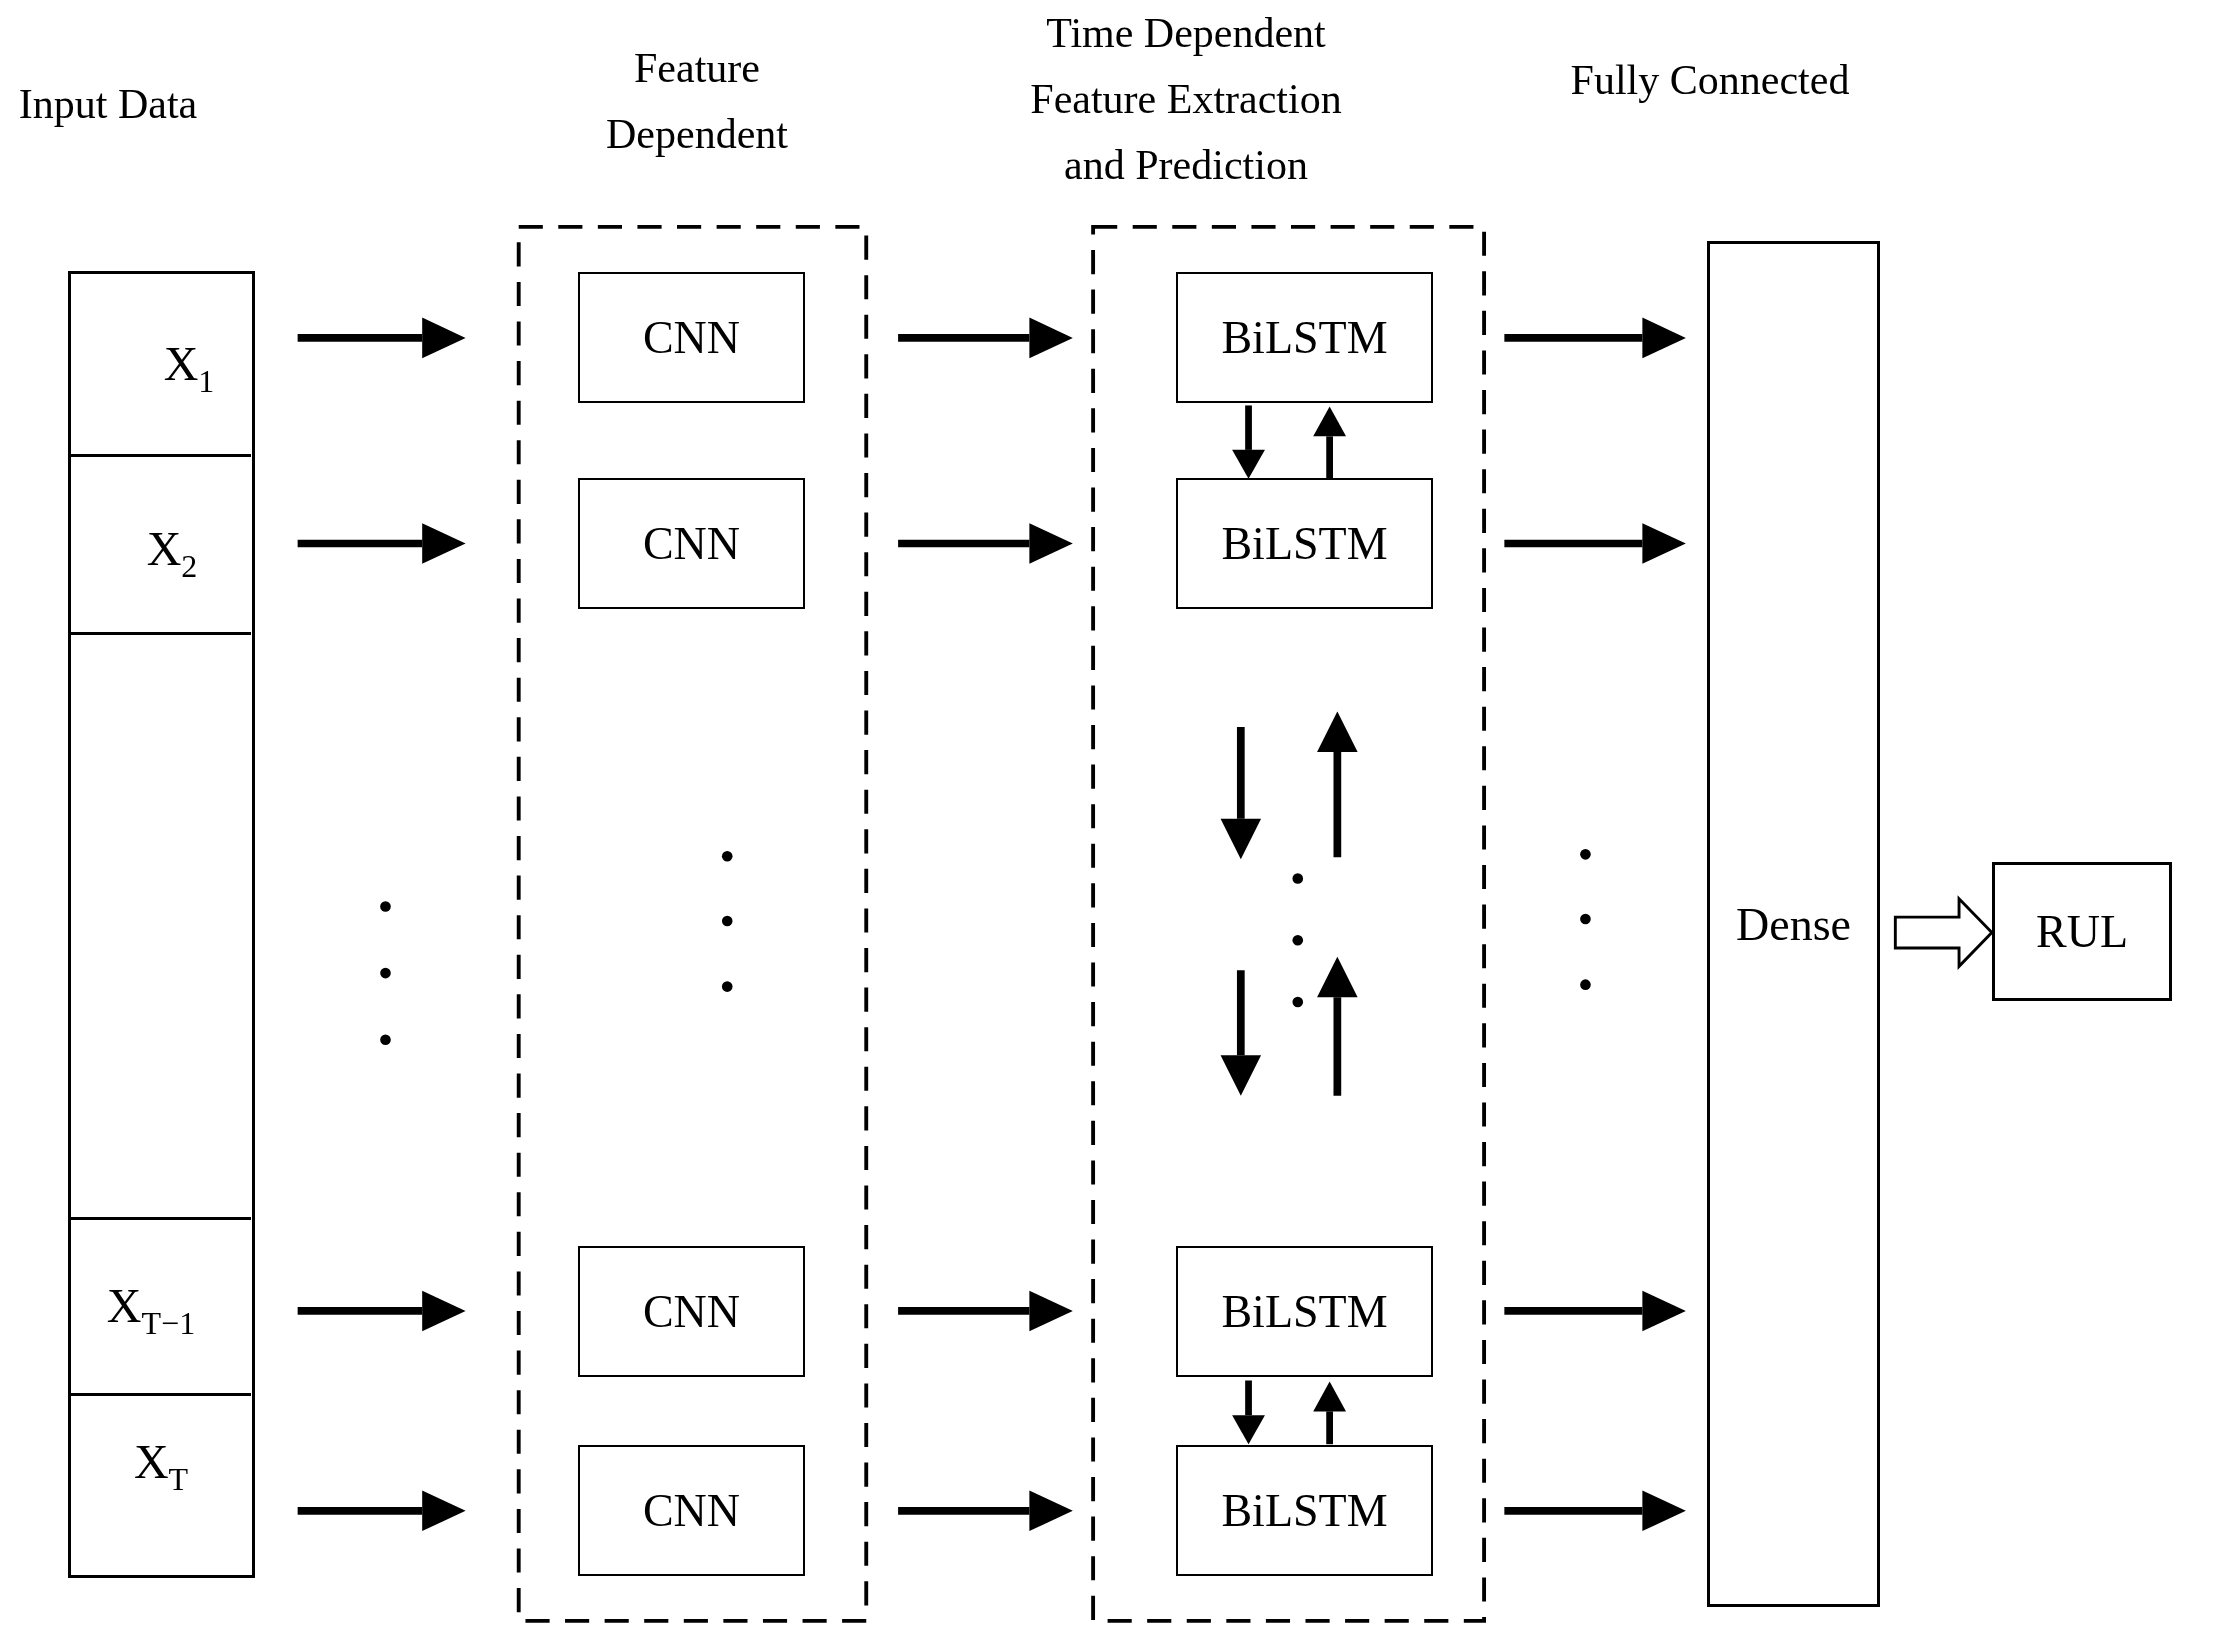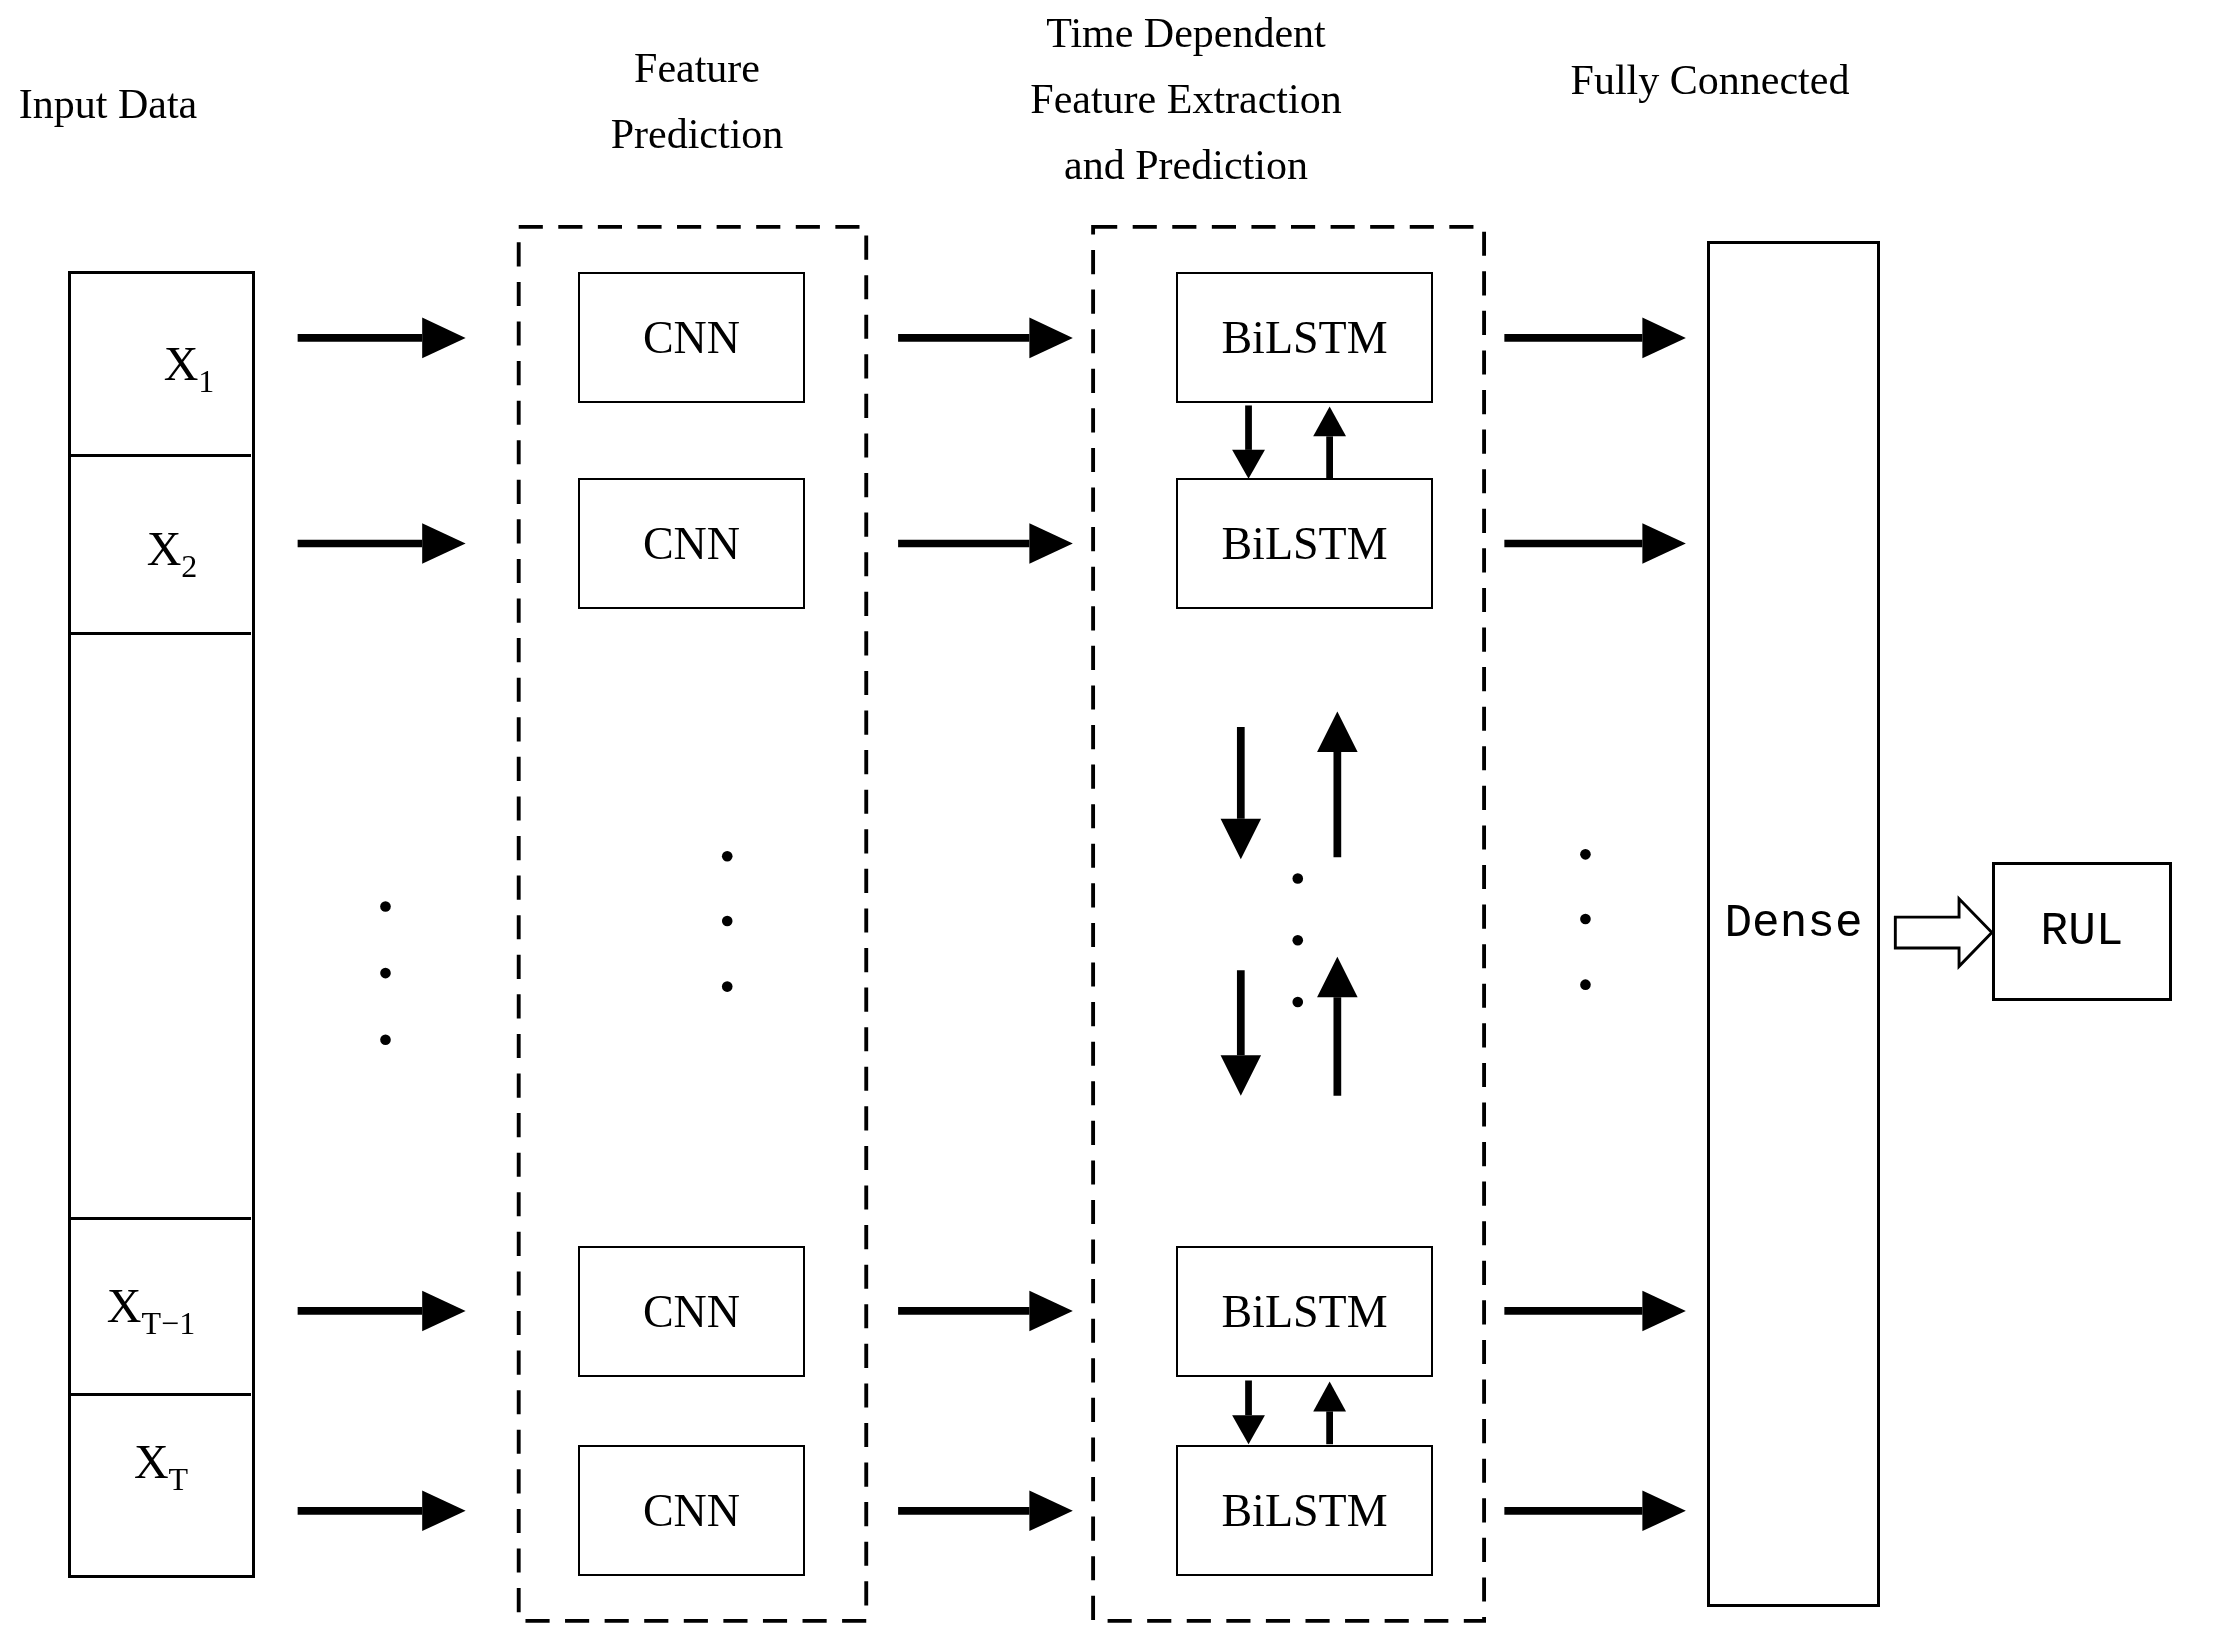--- a/index.html
+++ b/index.html
@@ -21,21 +21,21 @@
     transform:translateX(-50%);
   }
   .box{
     position:absolute;
     box-sizing:border-box;
     border:2.9px solid #000;
     background:#fff;
     display:flex;align-items:center;justify-content:center;
     font-size:46px;
   }
-  .heavy{border-width:3.9px;font-family:Liberation Mono, monospace;}
+  .heavy{border-width:3.9px;}
   .cell-label{
     position:absolute;
     display:flex;align-items:center;justify-content:center;
     font-size:48px;
   }
   .cell-label .sub, .sub{
     font-size:32px;
     vertical-align:-11.6px;
     line-height:0;
   }
@@ -169,21 +169,21 @@
 
     <polygon points="1963,950 2029,950 2029,931 2063,966 2029,1001 2029,982 1963,982" fill="#ffffff" stroke="#000" stroke-width="3"></polygon>
   </svg>
 
   <div class="hdr" style="left:108px;top:71px;">
     <div>Input Data</div>
   </div>
 
   <div class="hdr" style="left:697px;top:35px;">
     <div>Feature</div>
-    <div>Prediction</div>
+    <div>Dependent</div>
   </div>
 
   <div class="hdr" style="left:1186px;top:0px;">
     <div>Time Dependent</div>
     <div>Feature Extraction</div>
     <div>and Prediction</div>
   </div>
 
   <div class="hdr" style="left:1710px;top:47px;">
     <div>Fully Connected</div>

